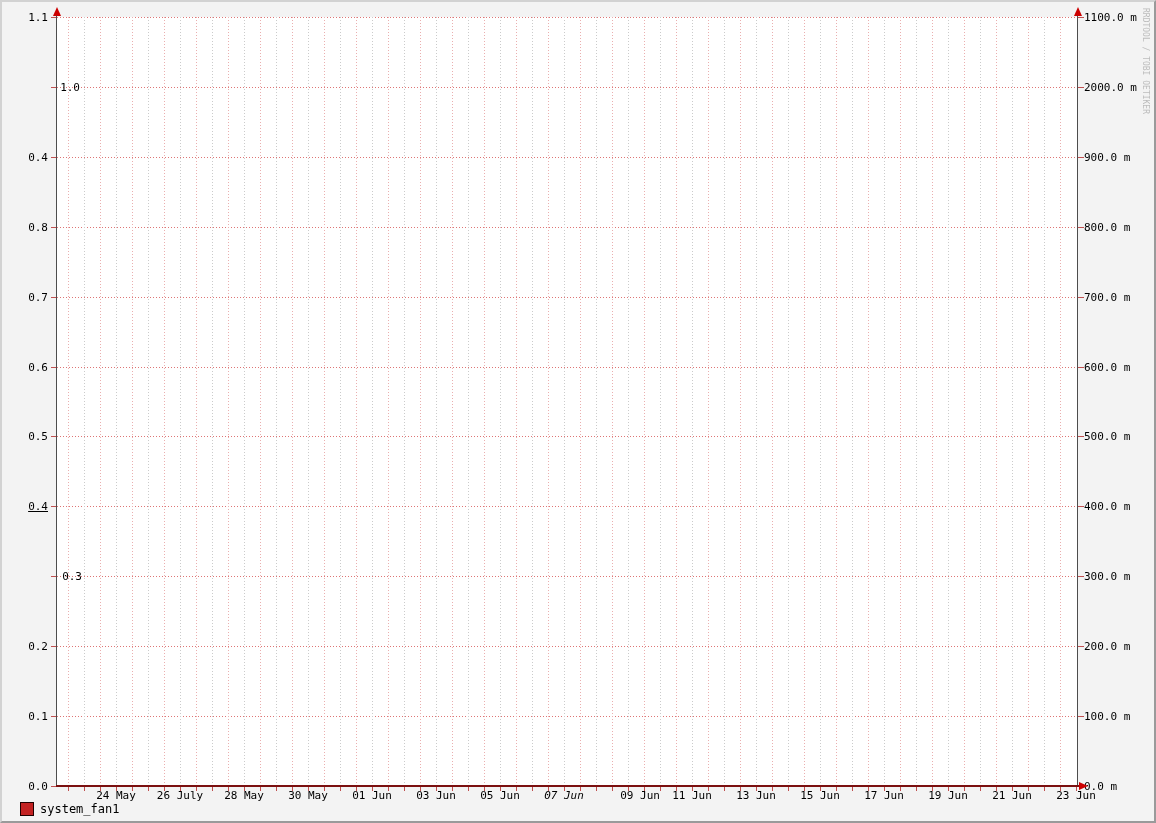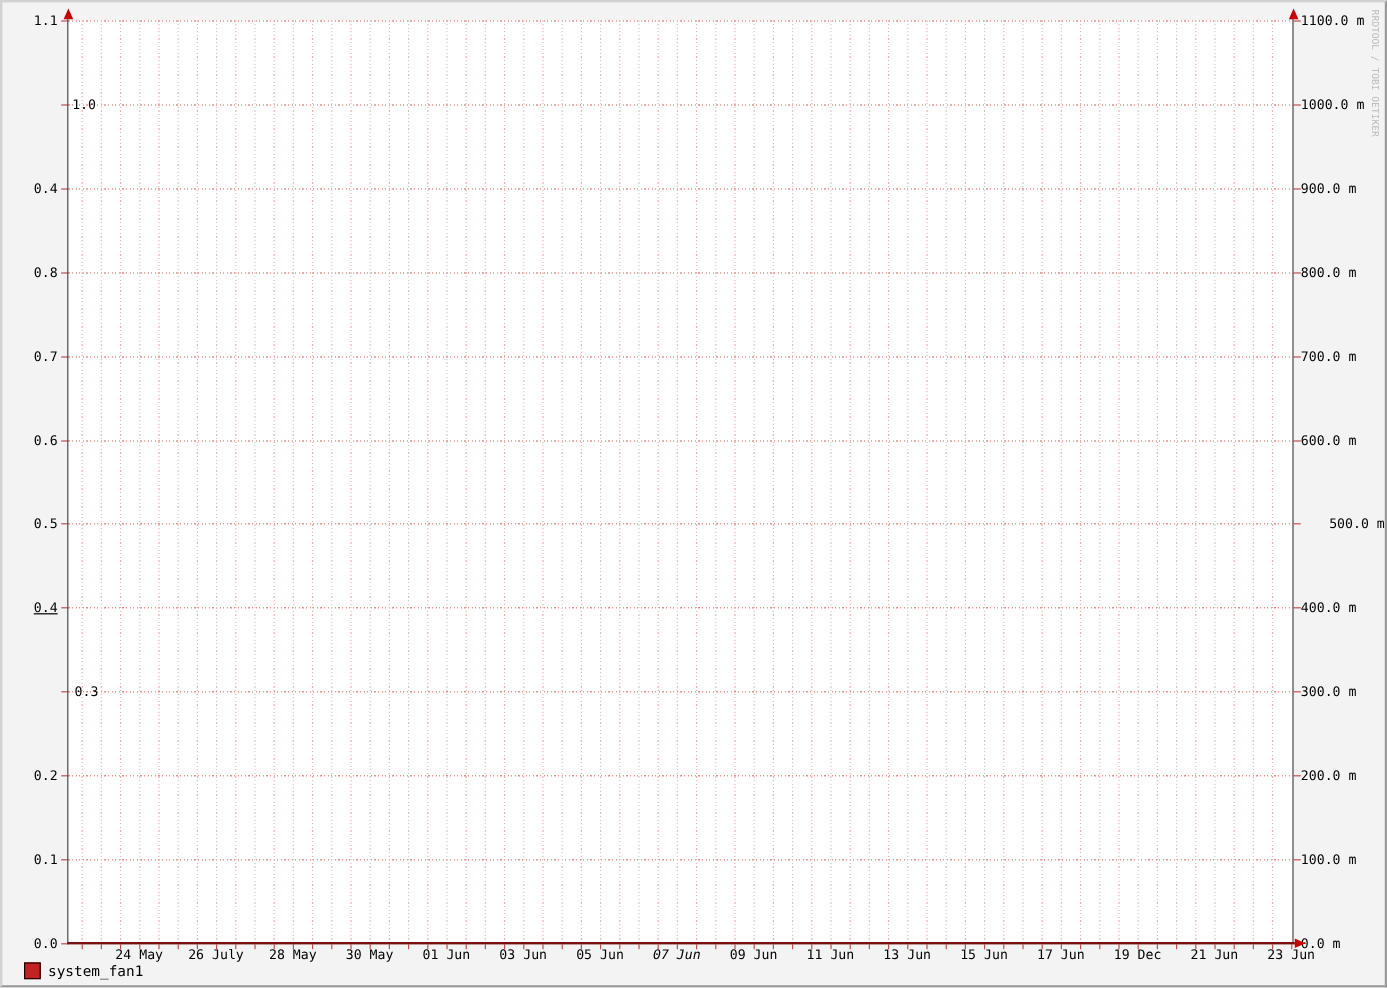--- a/index.html
+++ b/index.html
@@ -217,55 +217,55 @@
       <div class="xtick" style="left: 1010px;"></div>
       <div class="xtick" style="left: 1026px;"></div>
       <div class="xtick" style="left: 1042px;"></div>
       <div class="xtick" style="left: 1058px;"></div>
       <div class="xtick" style="left: 1074px;"></div>
     </div>
   <div id="label-layer">
       <div class="ylab left" style="top: 9px;">1.1</div>
       <div class="ylab right" style="top: 9px;">1100.0 m</div>
       <div class="ylab left" style="top: 79px; margin-left: 32px;">1.0</div>
-      <div class="ylab right" style="top: 79px;">1000.0 m</div>
+      <div class="ylab right" style="top: 79px;">2000.0 m</div>
       <div class="ylab left" style="top: 149px;">0.4</div>
       <div class="ylab right" style="top: 149px;">900.0 m</div>
       <div class="ylab left" style="top: 219px;">0.8</div>
       <div class="ylab right" style="top: 219px;">800.0 m</div>
       <div class="ylab left" style="top: 289px;">0.7</div>
       <div class="ylab right" style="top: 289px;">700.0 m</div>
       <div class="ylab left" style="top: 359px;">0.6</div>
       <div class="ylab right" style="top: 359px;">600.0 m</div>
       <div class="ylab left" style="top: 428px;">0.5</div>
-      <div class="ylab right" style="top: 428px; text-align: right;">500.0 m</div>
+      <div class="ylab right" style="top: 428px;">500.0 m</div>
       <div class="ylab left" style="top: 498px; text-decoration: underline;">0.4</div>
       <div class="ylab right" style="top: 498px;">400.0 m</div>
       <div class="ylab left" style="top: 568px; margin-left: 34px;">0.3</div>
       <div class="ylab right" style="top: 568px;">300.0 m</div>
       <div class="ylab left" style="top: 638px;">0.2</div>
       <div class="ylab right" style="top: 638px;">200.0 m</div>
       <div class="ylab left" style="top: 708px;">0.1</div>
       <div class="ylab right" style="top: 708px;">100.0 m</div>
       <div class="ylab left" style="top: 778px;">0.0</div>
       <div class="ylab right" style="top: 778px;">0.0 m</div>
       <div class="xlab" style="left: 114px;">24 May</div>
       <div class="xlab" style="left: 178px;">26 July</div>
       <div class="xlab" style="left: 242px;">28 May</div>
       <div class="xlab" style="left: 306px;">30 May</div>
       <div class="xlab" style="left: 370px;">01 Jun</div>
       <div class="xlab" style="left: 434px;">03 Jun</div>
       <div class="xlab" style="left: 498px;">05 Jun</div>
       <div class="xlab" style="left: 562px; font-style: italic;">07 Jun</div>
-      <div class="xlab" style="left: 626px;">09 Jun</div>
+      <div class="xlab" style="left: 626px; text-align: right;">09 Jun</div>
       <div class="xlab" style="left: 690px;">11 Jun</div>
       <div class="xlab" style="left: 754px;">13 Jun</div>
       <div class="xlab" style="left: 818px;">15 Jun</div>
       <div class="xlab" style="left: 882px;">17 Jun</div>
-      <div class="xlab" style="left: 946px;">19 Dec</div>
+      <div class="xlab" style="left: 946px;">19 Jun</div>
       <div class="xlab" style="left: 1010px;">21 Jun</div>
       <div class="xlab" style="left: 1074px;">23 Jun</div>
     </div>
 
   <div class="axis-v" style="left:54px"></div>
   <div class="axis-v" style="left:1075px"></div>
   <div id="x-axis-line"></div>
 
   <div class="arrow-up" style="left:51px;top:5px"></div>
   <div class="arrow-up" style="left:1072px;top:5px"></div>

